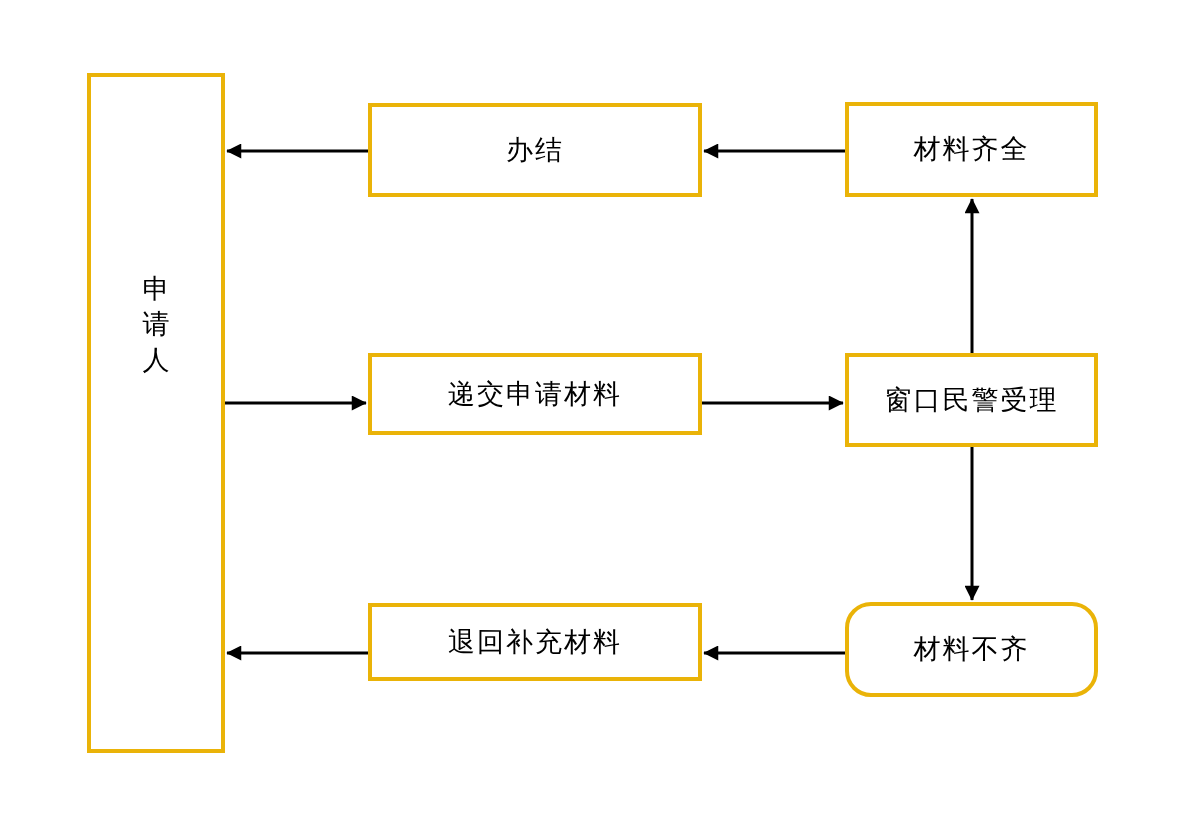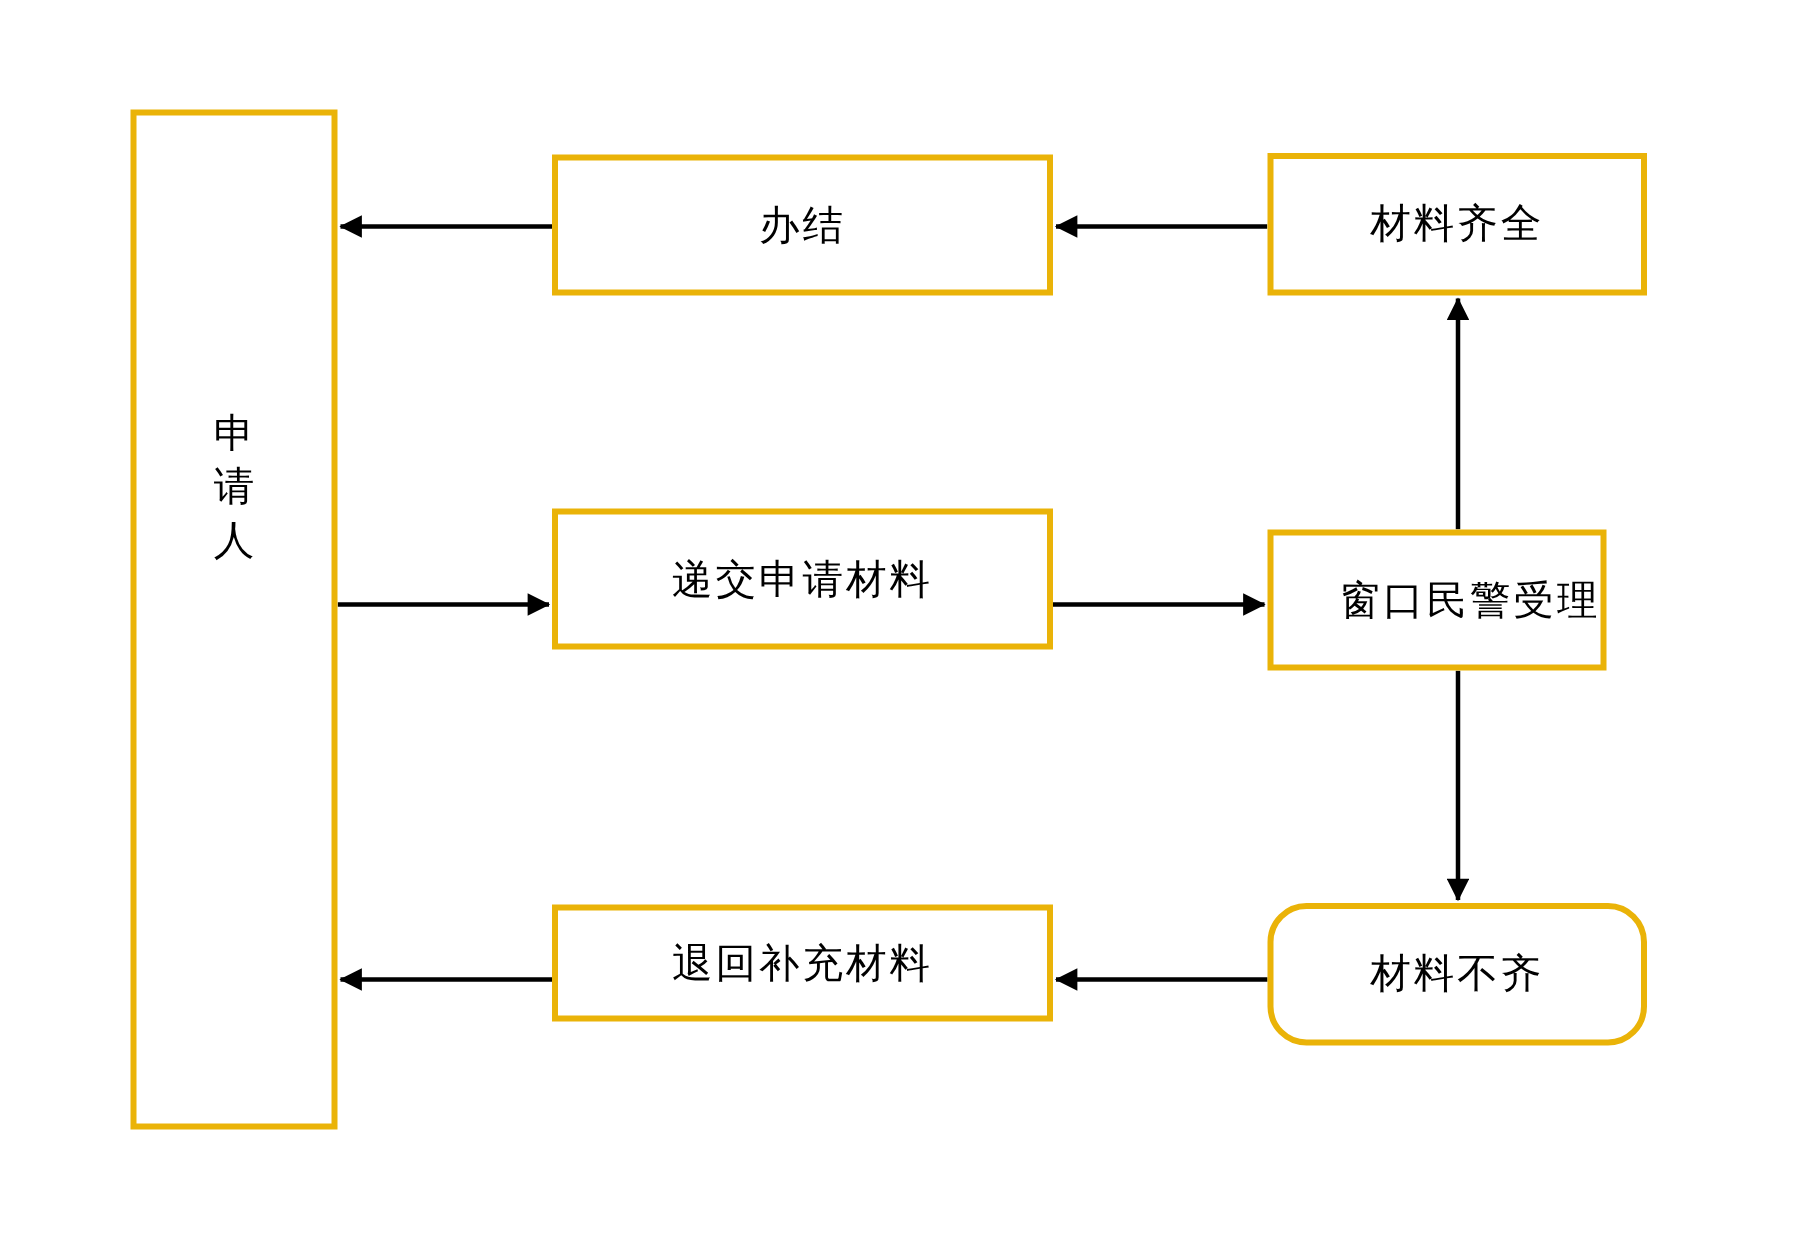--- a/index.html
+++ b/index.html
@@ -39,25 +39,25 @@
     display: inline-block;
     width: 1.15em;           
     line-height: 1.32;
     letter-spacing: 0;
     word-break: break-all;
     text-align: center;
     transform: translateY(-88px); 
   }
   
   .node.complete           { left: 368px; top: 103px; width: 334px; height: 94px; }
-  .node.submit             { left: 368px; top: 339px; width: 334px; height: 94px; }
+  .node.submit             { left: 368px; top: 353px; width: 334px; height: 82px; }
   .node.return-supplement  { left: 368px; top: 603px; width: 334px; height: 78px; }
   
   .node.materials-complete   { left: 845px; top: 102px; width: 253px; height: 95px; }
-  .node.window-accept        { left: 845px; top: 353px; width: 226px; height: 94px; justify-content: flex-end; }
+  .node.window-accept        { left: 845px; top: 353px; width: 253px; height: 94px; }
   .node.materials-incomplete { left: 845px; top: 602px; width: 253px; height: 95px; border-radius: 26px; }
 
   #edges-layer {
     position: absolute;
     left: 0; top: 0;
     width: 1200px;
     height: 827px;
     pointer-events: none;
   }
   #edges-layer line {

